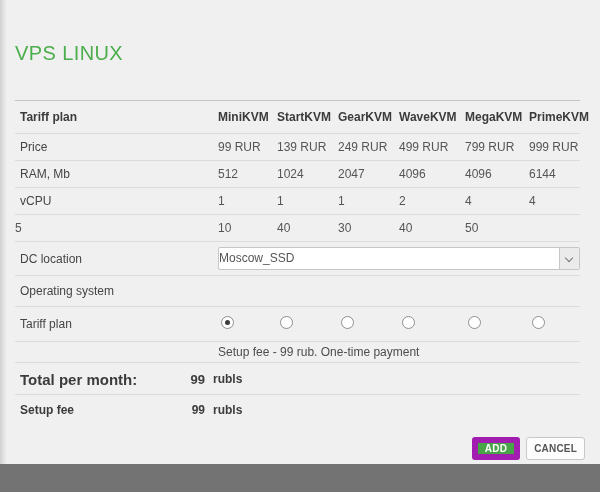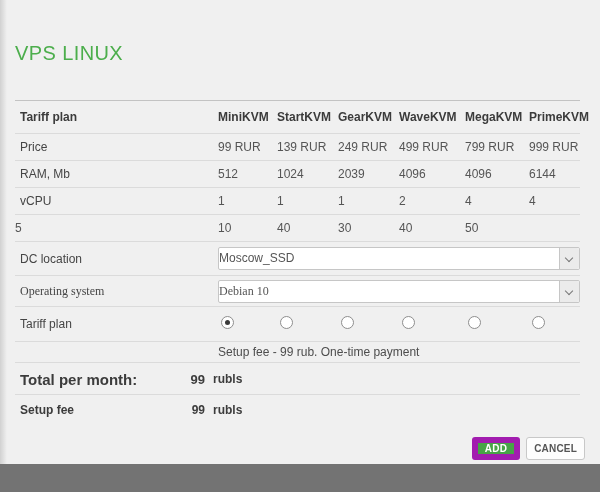--- a/index.html
+++ b/index.html
@@ -13,21 +13,21 @@
   .page-title { position:absolute; top:42px; left:15px; font-size:20px; font-weight:400;
     color:#4cae4c; letter-spacing:0.4px; }
 
   .tbl { position:absolute; top:100px; left:15px; width:565px; border-top:1px solid #c3c3c3; }
   .row { border-bottom:1px solid #dbdbdb; display:grid;
     grid-template-columns:203px 59px 61px 61px 66px 64px 51px; align-items:center; }
   .row.flex { display:flex; align-items:center; }
   .h-row { height:33px; }
   .d-row { height:27px; }
   .sel-row-1 { height:34px; }
-  .sel-row-2 { height:31px;font-family:Liberation Serif, serif; }
+  .sel-row-2 { height:31px; }
   .radio-row { height:35px; }
   .note-row { height:21px; }
   .total-row { height:32px; position:relative; }
   .setupfee-row { height:30px; position:relative; border-bottom:none; }
 
   .cell { font-size:12px; color:#555; white-space:nowrap; }
   .lbl { padding-left:5px; color:#454545; }
   .h-cell { font-weight:bold; color:#3b3b3b; }
 
   .sel-label { width:203px; padding-left:5px; font-size:12px; color:#454545; }
@@ -89,21 +89,21 @@
         <div class="cell">249 RUR</div>
         <div class="cell">499 RUR</div>
         <div class="cell">799 RUR</div>
         <div class="cell">999 RUR</div>
       </div>
 
       <div class="row d-row">
         <div class="cell lbl">RAM, Mb</div>
         <div class="cell">512</div>
         <div class="cell">1024</div>
-        <div class="cell">2039</div>
+        <div class="cell">2047</div>
         <div class="cell">4096</div>
         <div class="cell">4096</div>
         <div class="cell">6144</div>
       </div>
 
       <div class="row d-row">
         <div class="cell lbl">vCPU</div>
         <div class="cell">1</div>
         <div class="cell">1</div>
         <div class="cell">1</div>
@@ -126,26 +126,20 @@
         <div class="select">
           <span>Moscow_SSD</span>
           <span class="arrow-box">
               <span class="chev"></span>
             </span>
         </div>
       </div>
 
       <div class="row flex sel-row-2">
         <div class="sel-label">Operating system</div>
-        <div class="select">
-          <span>Debian 10</span>
-          <span class="arrow-box">
-              <span class="chev"></span>
-            </span>
-        </div>
       </div>
 
       <div class="row radio-row">
         <div class="cell lbl">Tariff plan</div>
         <div class="cell"><span class="radio checked"></span></div>
         <div class="cell"><span class="radio"></span></div>
         <div class="cell"><span class="radio"></span></div>
         <div class="cell"><span class="radio"></span></div>
         <div class="cell"><span class="radio"></span></div>
         <div class="cell"><span class="radio"></span></div>

